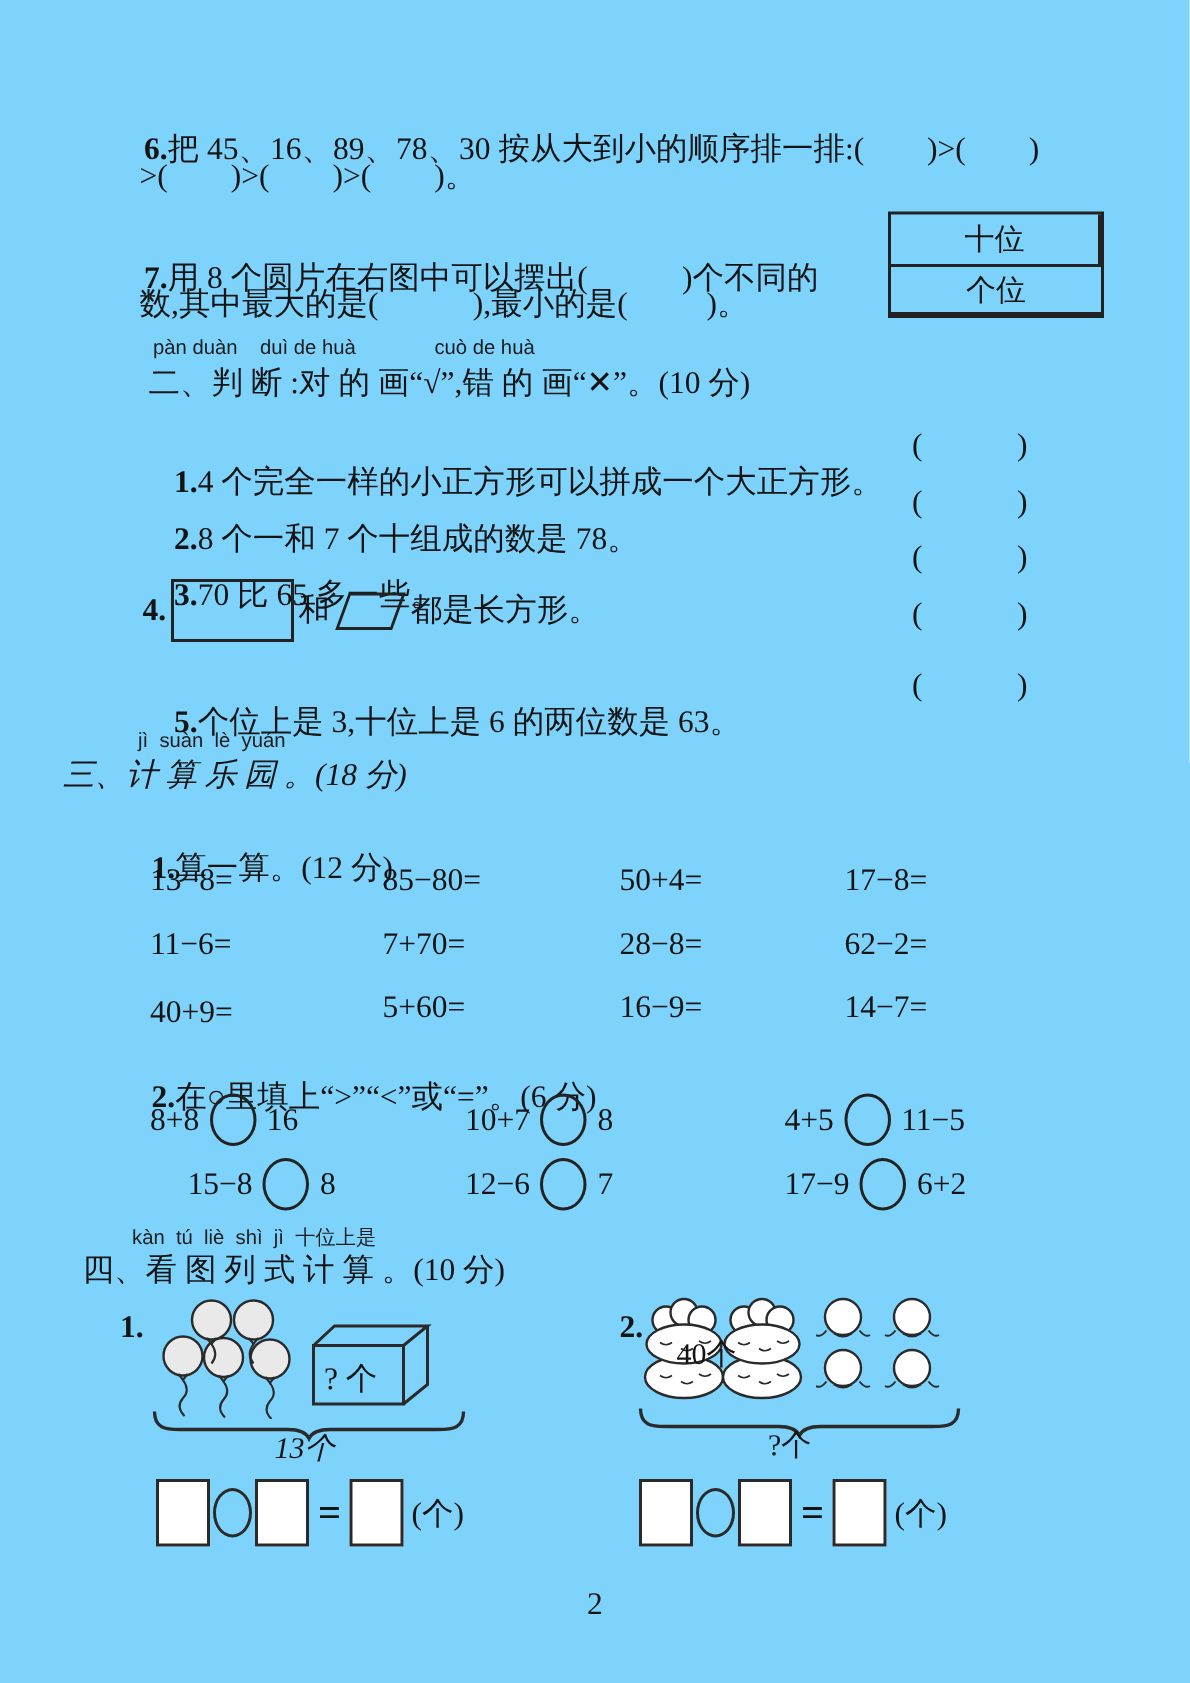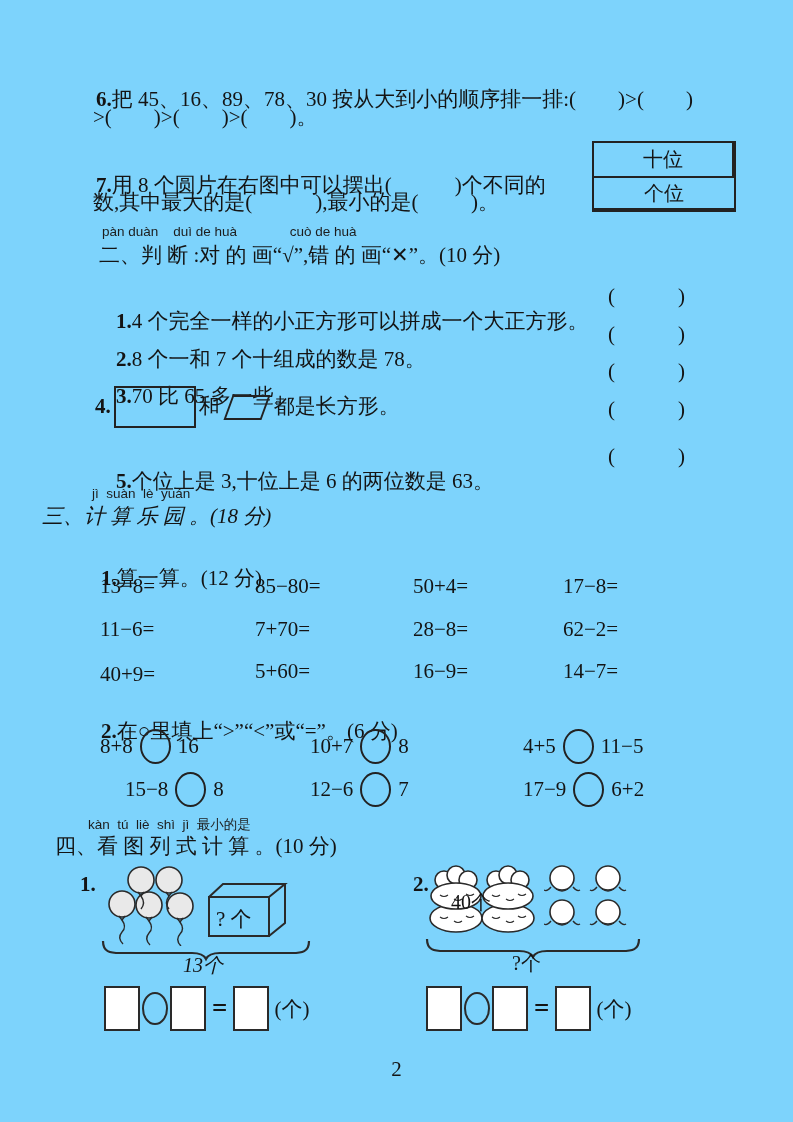--- a/index.html
+++ b/index.html
@@ -126,21 +126,21 @@
   <span class="abs cmp" style="left:100px;top:772px;margin-left:25px;">
     <span data-bind="calc.compare.1.0.l">15−8</span><span class="ci"></span><span data-bind="calc.compare.1.0.r">8</span>
   </span>
   <span class="abs cmp" style="left:310px;top:772px;">
     <span data-bind="calc.compare.1.1.l">12−6</span><span class="ci"></span><span data-bind="calc.compare.1.1.r">7</span>
   </span>
   <span class="abs cmp" style="left:523px;top:772px;">
     <span data-bind="calc.compare.1.2.l">17−9</span><span class="ci"></span><span data-bind="calc.compare.1.2.r">6+2</span>
   </span>
 
-  <div class="abs pinyin" style="left:88px;top:816px;" data-bind="pictorial.pinyin">kàn  tú  liè  shì  jì  最小的是</div>
+  <div class="abs pinyin" style="left:88px;top:816px;" data-bind="pictorial.pinyin">kàn  tú  liè  shì  jì  十位上是</div>
   <div class="abs t" style="left:55px;top:834px;" data-bind="pictorial.title">四、看 图 列 式 计 算 。(10 分)</div>
 
   <span class="abs lbl" style="left:80px;top:872px;" data-bind="pictorial.p1.label">1.</span>
 
   <svg class="abs" style="left:103px;top:866px;" width="185" height="80" viewBox="0 0 185 80">
     <g stroke="#2a2a2a" stroke-width="1.6" fill="#e9e9e9">
       <circle cx="38" cy="14" r="13"></circle>
       <circle cx="66" cy="14" r="13"></circle>
       <circle cx="19" cy="38" r="13"></circle>
       <circle cx="46" cy="39" r="13"></circle>

